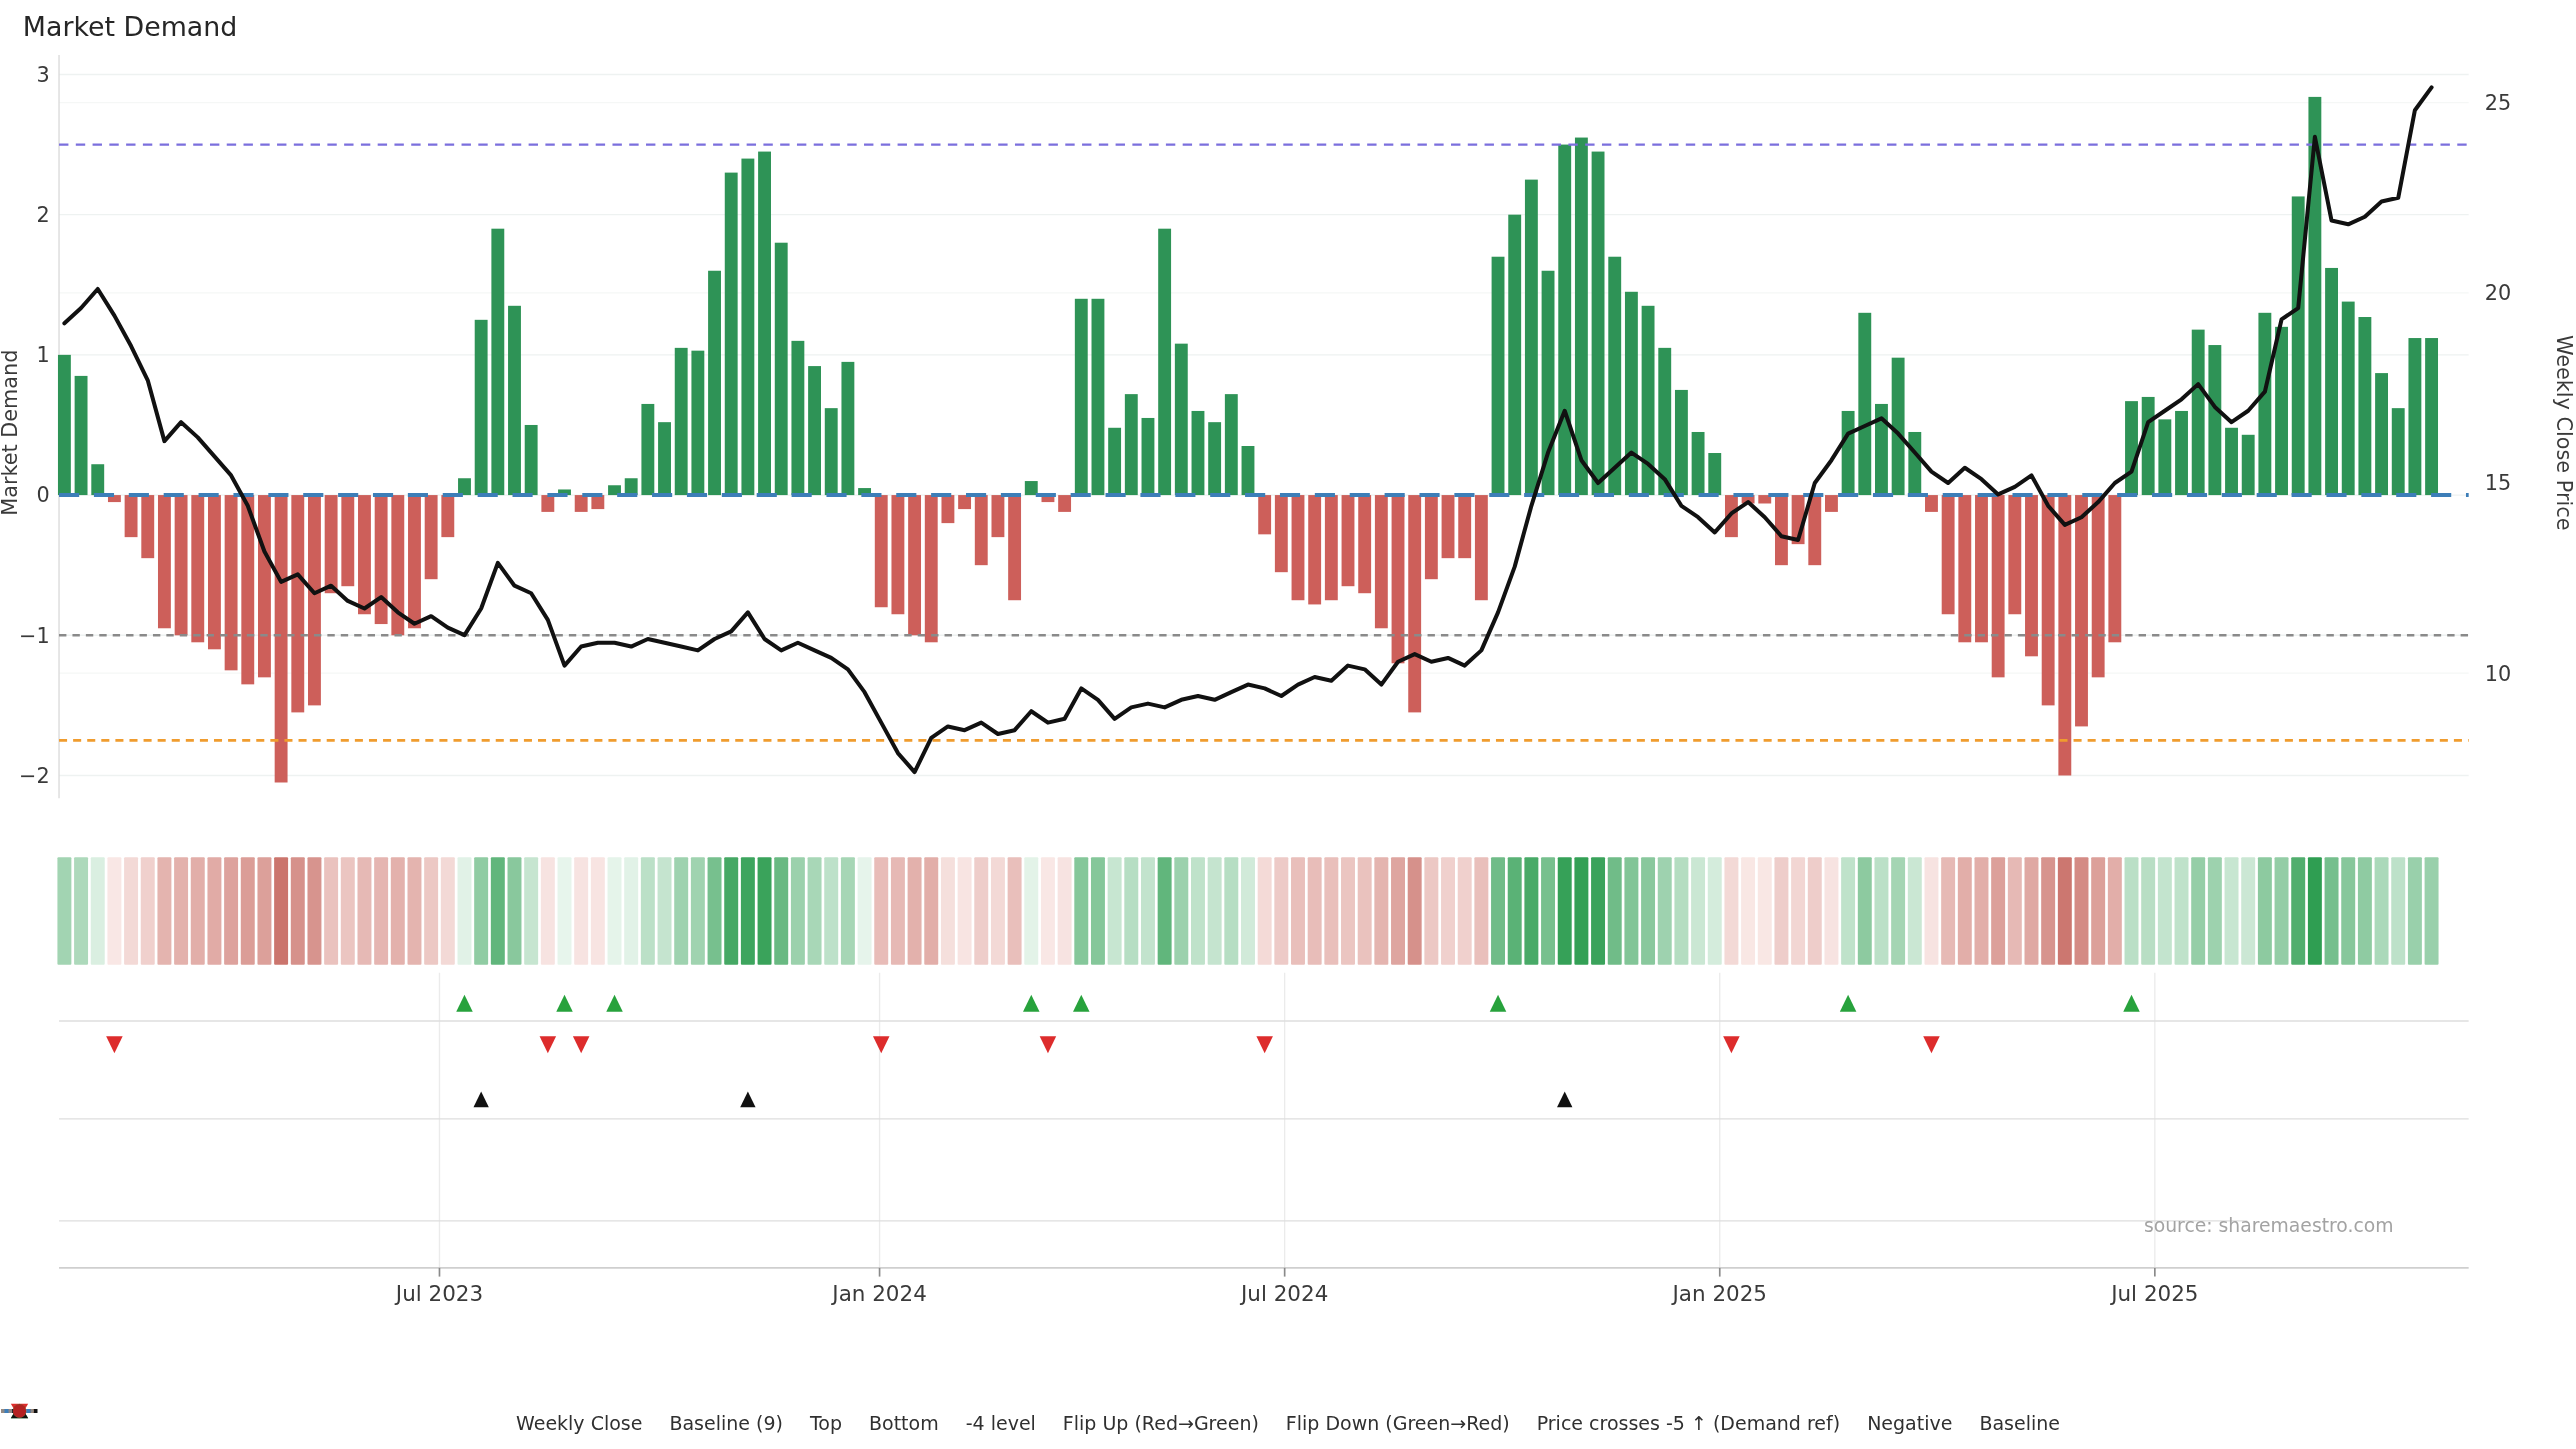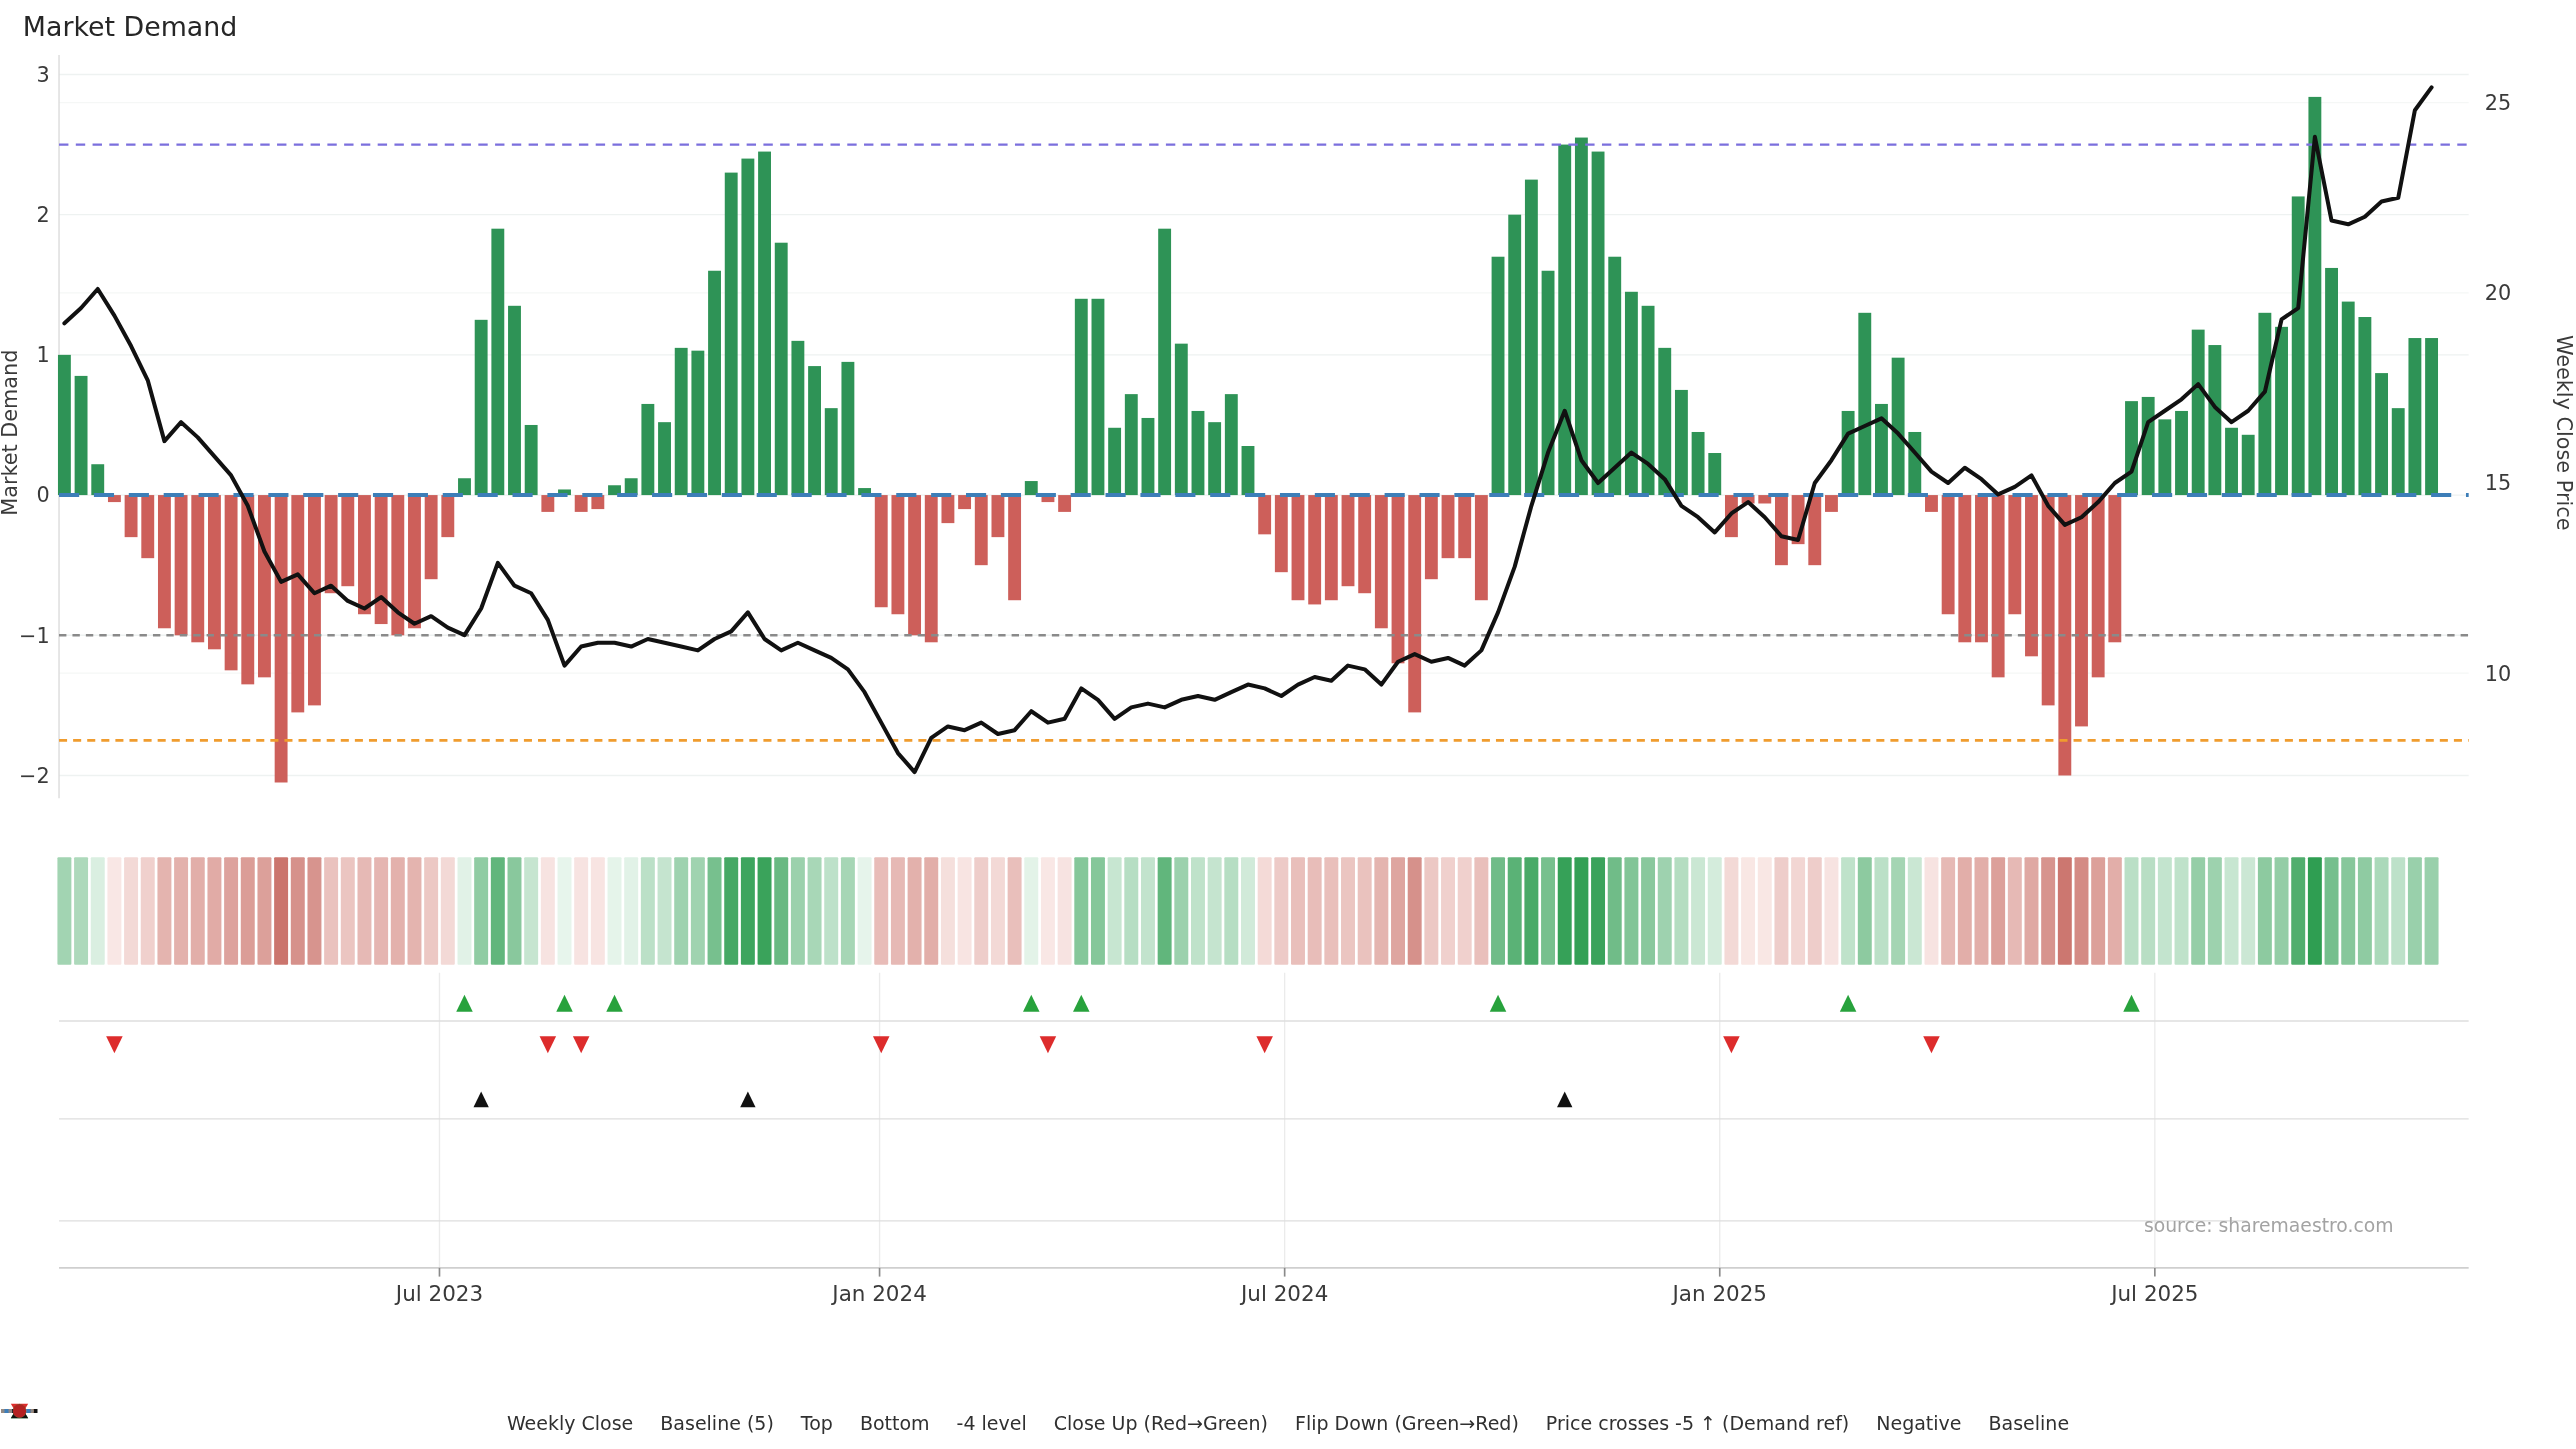--- a/index.html
+++ b/index.html
@@ -395,21 +395,21 @@
       <div class="legend-item">
         <svg width="39" height="20" viewBox="0 0 58 30">
           <line x1="2" x2="56" y1="15" y2="15" stroke="#111111" stroke-width="6"></line>
         </svg>
         <span>Weekly Close</span>
       </div>
       <div class="legend-item">
         <svg width="39" height="20" viewBox="0 0 58 30">
           <line x1="2" x2="56" y1="15" y2="15" stroke="#3d7eb8" stroke-width="6" stroke-dasharray="16 12"></line>
         </svg>
-        <span>Baseline (5)</span>
+        <span>Baseline (9)</span>
       </div>
       <div class="legend-item">
         <svg width="39" height="20" viewBox="0 0 58 30">
           <line x1="2" x2="56" y1="15" y2="15" stroke="#7b6fdd" stroke-width="5" stroke-dasharray="4 7"></line>
         </svg>
         <span>Top</span>
       </div>
       <div class="legend-item">
         <svg width="39" height="20" viewBox="0 0 58 30">
           <line x1="2" x2="56" y1="15" y2="15" stroke="#f09c2e" stroke-width="5" stroke-dasharray="4 7"></line>
@@ -419,21 +419,21 @@
       <div class="legend-item">
         <svg width="39" height="20" viewBox="0 0 58 30">
           <line x1="2" x2="56" y1="15" y2="15" stroke="#8a8a8a" stroke-width="5" stroke-dasharray="4 7"></line>
         </svg>
         <span>-4 level</span>
       </div>
       <div class="legend-item">
         <svg width="39" height="20" viewBox="0 0 58 30">
           <path d="M 29 4 L 16 26 L 42 26 Z" fill="#27a23c"></path>
         </svg>
-        <span>Close Up (Red→Green)</span>
+        <span>Flip Up (Red→Green)</span>
       </div>
       <div class="legend-item">
         <svg width="39" height="20" viewBox="0 0 58 30">
           <path d="M 29 26 L 16 4 L 42 4 Z" fill="#dd2c2c"></path>
         </svg>
         <span>Flip Down (Green→Red)</span>
       </div>
       <div class="legend-item">
         <svg width="39" height="20" viewBox="0 0 58 30">
           <path d="M 29 4 L 16 26 L 42 26 Z" fill="#111111"></path>

